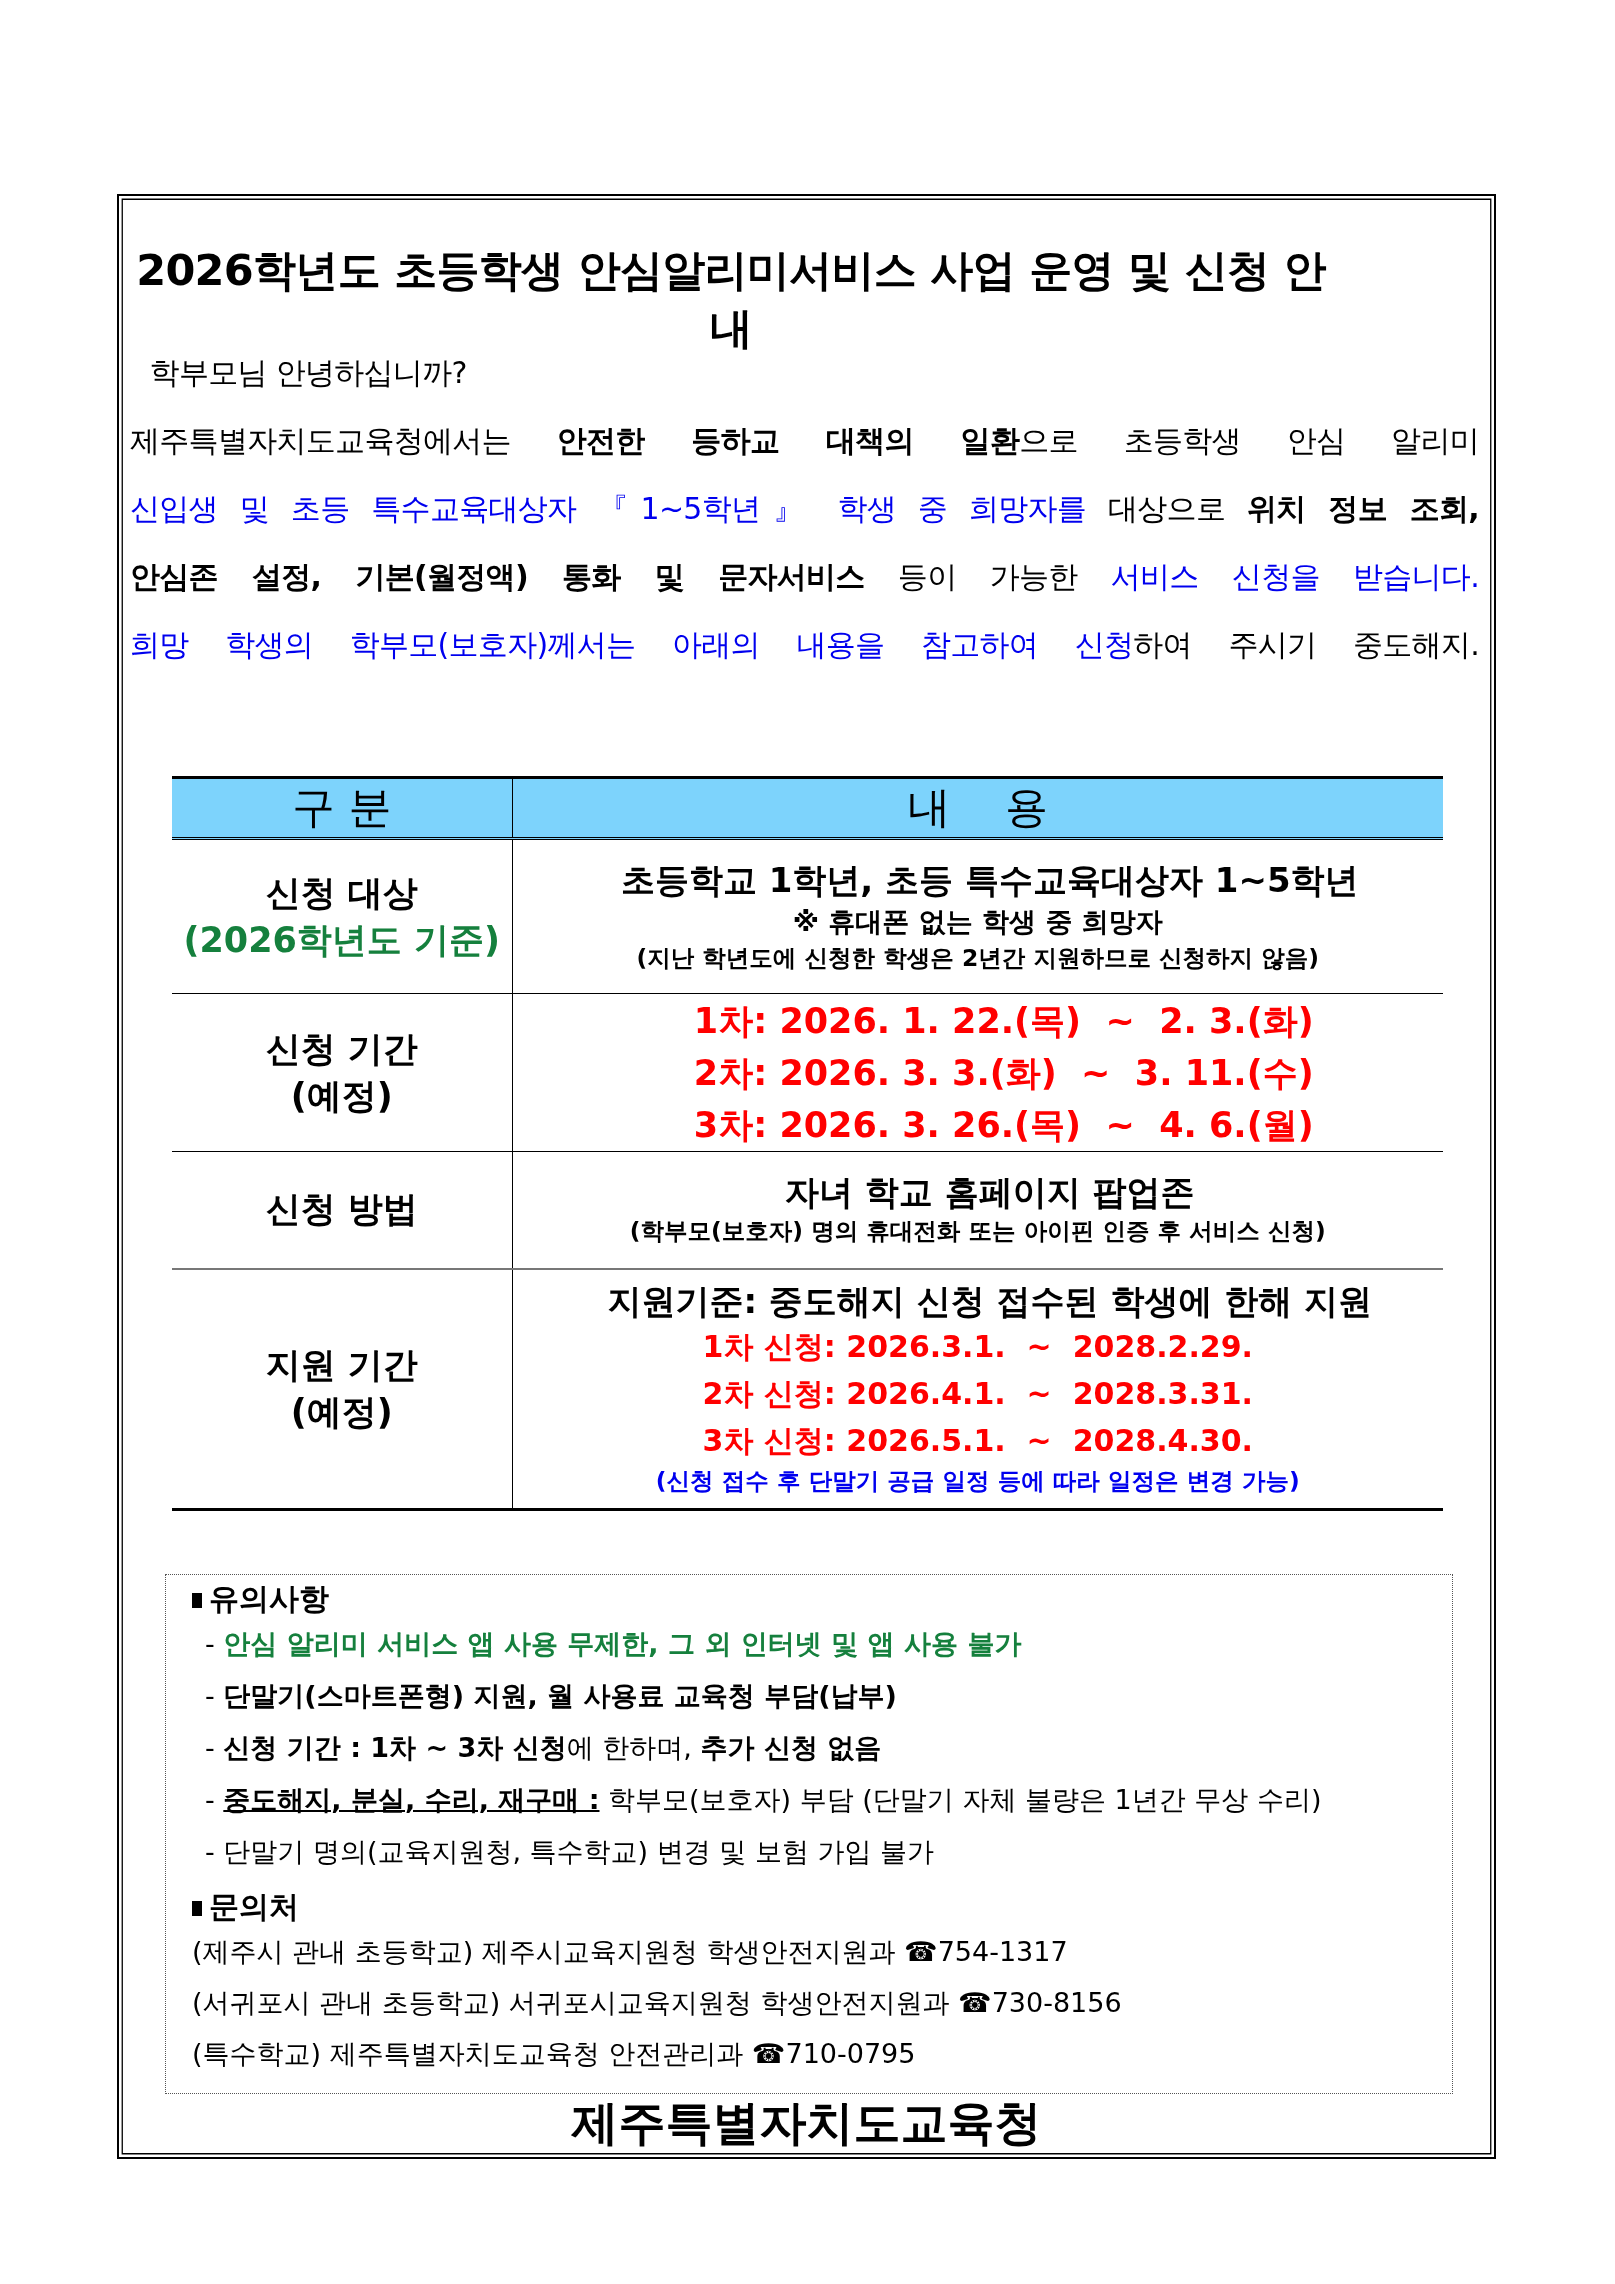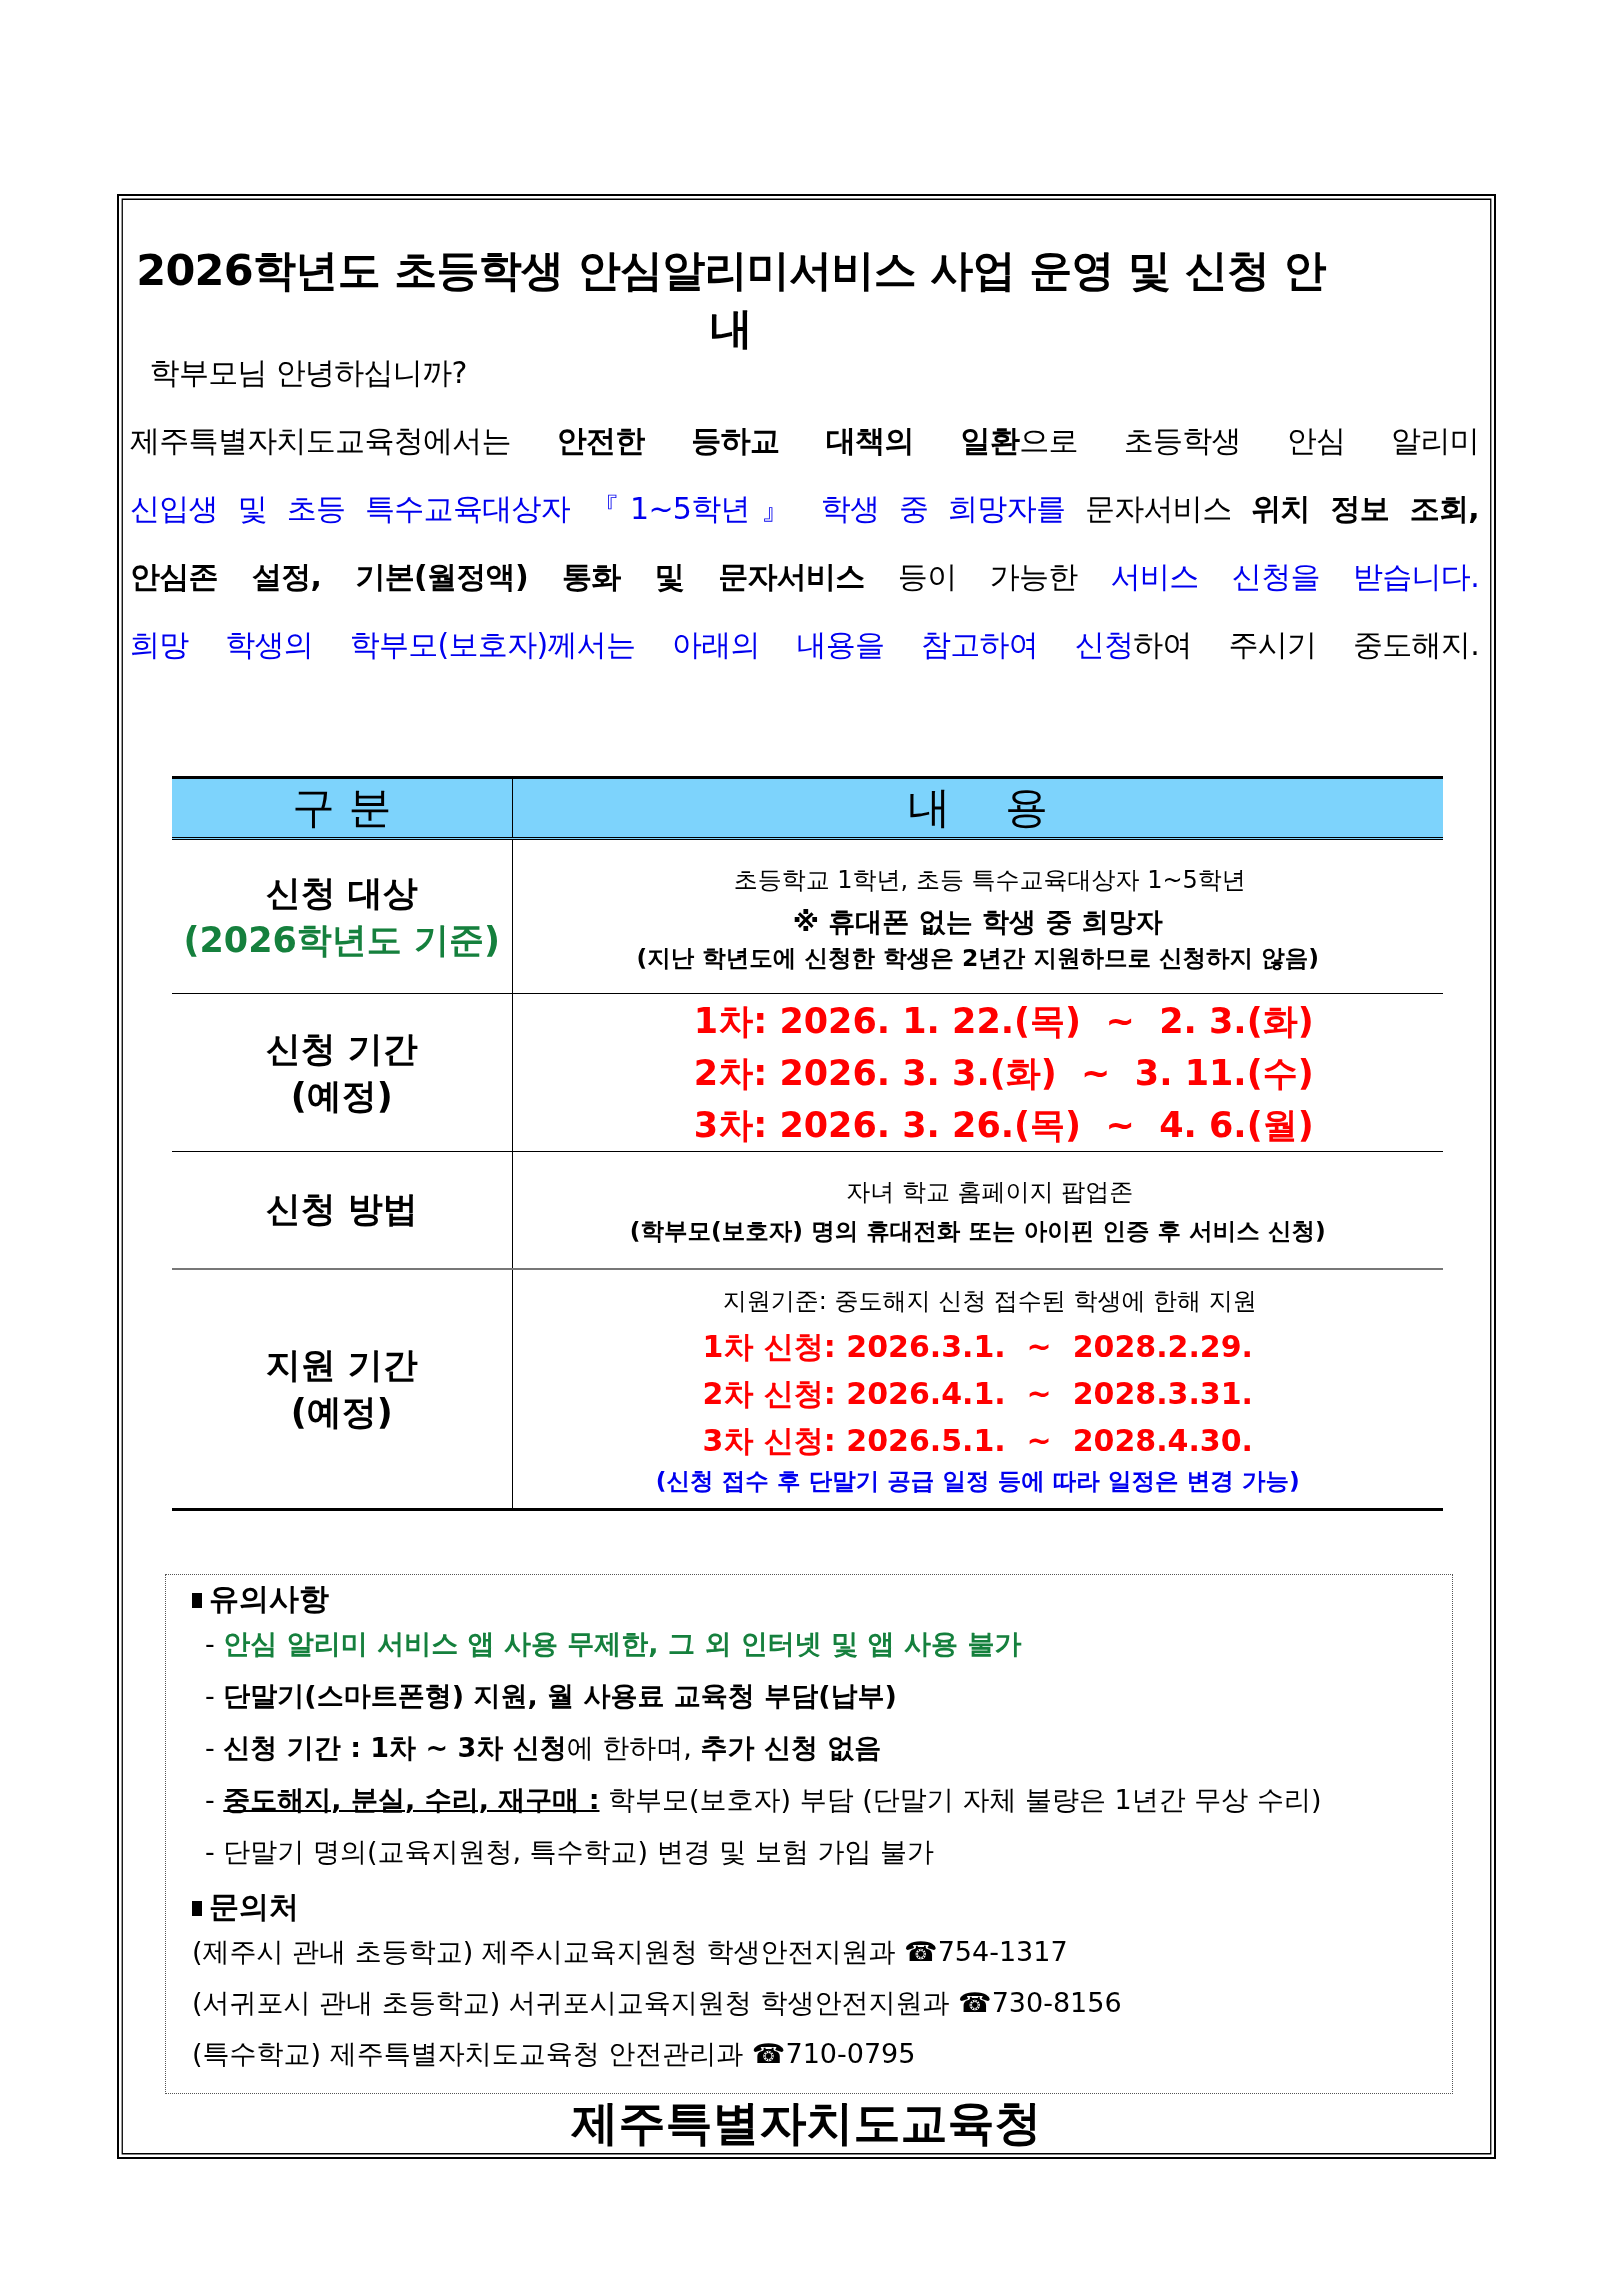--- a/index.html
+++ b/index.html
@@ -26,21 +26,21 @@
     position: absolute; left: 172px; top: 776px; width: 1271px; border-collapse: collapse;
     font-family: "DejaVu Sans", sans-serif;
   }
   table.main td { border-left: 1.3px solid #000; vertical-align: middle; text-align: center; padding: 0; }
   table.main td:first-child { border-left: none; }
   table.main tr.hdr td { background: #7dd3fc; border-top: 3.9px solid #000; height: 53px; font-size: 43px; font-weight: normal; border-bottom: 3.9px double #000; }
   table.main tr.r td { border-bottom: 1.3px solid #000; }
   table.main tr.r3 td { border-bottom: 2.6px solid #777; }
   table.main tr.last td { border-bottom: 3.9px solid #000; }
   .cat { font-size: 35px; font-weight: bold; line-height: 47px; }
-  .c-big { font-size: 24px; font-weight: normal; line-height: 44px; margin-left: 24px; }
+  .c-big { font-size: 34px; font-weight: bold; line-height: 44px; margin-left: 24px; }
   .c-mid { font-size: 27px; font-weight: bold; line-height: 39px; }
   .c-small { font-size: 23.5px; font-weight: bold; line-height: 35px; }
   .period { text-align: left; padding-left: 52px !important; }
   .period div { font-size: 35px; font-weight: bold; color: #ff0000; line-height: 52px; white-space: pre; }
   .sup-line { font-size: 30px; font-weight: bold; color: #ff0000; line-height: 47px; white-space: pre; }
 
   .notes {
     position: absolute; left: 165px; top: 1546px; width: 1288px; height: 520px;
     border: 1.3px dotted #555; box-sizing: border-box; padding: 0 0 0 26px;
     font-family: "DejaVu Sans", sans-serif;
@@ -62,21 +62,21 @@
 <div class="frame"></div>
 
 <div class="title">2026학년도 초등학생 안심알리미서비스 사업 운영 및 신청 안내</div>
 
 <div class="para" style="top:339px;">
   <div style="padding-left:19.6px;">학부모님 안녕하십니까?</div>
   <span class="line">
     <span>  제주특별자치도교육청에서는 </span><span class="b">안전한 등하교 대책의 일환</span><span>으로 초등학생 안심 알리미</span>
   </span>
   <span class="line">
-    <span class="blue">신입생 및 초등 특수교육대상자 『1~5학년』 학생 중 희망자를</span><span> 문자서비스 </span><span class="b">위치 정보 조회,</span>
+    <span class="blue">신입생 및 초등 특수교육대상자 『1~5학년』 학생 중 희망자를</span><span> 대상으로 </span><span class="b">위치 정보 조회,</span>
   </span>
   <span class="line">
     <span class="b">안심존 설정, 기본(월정액) 통화 및 문자서비스</span><span> 등이 가능한 </span><span class="blue">서비스 신청을 받습니다.</span>
   </span>
   <span class="line">
     <span class="blue"> 희망 학생의 학부모(보호자)께서는 아래의 내용을 참고하여 신청</span><span>하여 주시기 중도해지.</span>
   </span>
 </div>
 
 <table class="main">

